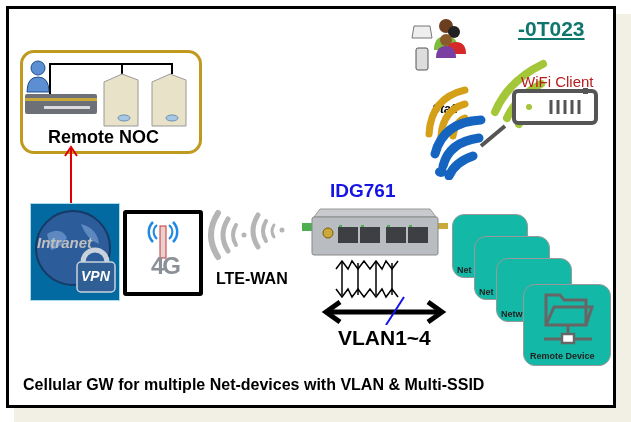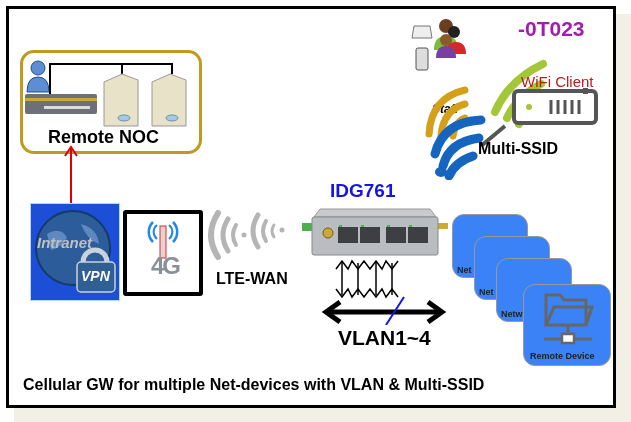--- a/index.html
+++ b/index.html
@@ -2,29 +2,29 @@
 <html><head>
 <meta charset="utf-8">
 <style>
   html,body{margin:0;padding:0;}
   body{width:631px;height:422px;background:#ffffff;position:relative;overflow:hidden;font-family:"Liberation Sans",sans-serif;}
   .shadow{position:absolute;left:14px;top:14px;width:617px;height:408px;background:#f2efe4;}
   .frame{position:absolute;left:6px;top:6px;width:610px;height:402px;border:3px solid #000;background:#fff;box-sizing:border-box;}
   .abs{position:absolute;}
   .noc-box{left:20px;top:50px;width:182px;height:104px;border:3px solid #c09a1e;border-radius:14px;box-sizing:border-box;background:#fff;}
   .noc-label{left:48px;top:127px;font-size:18px;font-weight:bold;color:#000;}
-  .model{left:518px;top:17px;font-size:21px;font-weight:bold;color:#a21caf;}
+  .model{left:518px;top:17px;font-size:21px;font-weight:bold;color:#0f766e;text-decoration:underline;}
   .idg{left:330px;top:180px;font-size:19px;font-weight:bold;color:#1414e6;}
   .staff{left:432px;top:66px;font-size:12px;font-weight:bold;font-style:italic;color:#000;margin-top:36px;}
   .wificlient{left:521px;top:73px;font-size:15px;font-weight:normal;color:#b91c1c;}
   .ap{left:478px;top:139px;font-size:16px;font-weight:bold;color:#000;line-height:19px;}
   .lte{left:216px;top:270px;font-size:16px;font-weight:bold;color:#000;}
   .vlan{left:338px;top:326px;font-size:21px;font-weight:bold;color:#000;}
   .caption{left:23px;top:376px;font-size:16px;font-weight:bold;color:#000;}
-  .nd{width:76px;height:64px;border:1.5px solid #999;border-radius:12px;background:#3b82f6;box-sizing:border-box;padding-left:38px;}
+  .nd{width:76px;height:64px;border:1.5px solid #999;border-radius:12px;background:#14b8a6;box-sizing:border-box;padding-left:38px;}
   .nd-label{font-size:9px;font-weight:bold;color:#222;}
 </style>
 </head>
 <body>
 
 <div class="shadow"></div>
 <div class="frame"></div>
 
 <div class="abs noc-box"></div>
 <svg class="abs" style="left:22px;top:52px" width="178" height="80">
@@ -50,21 +50,21 @@
     <ellipse cx="150" cy="66" rx="6" ry="3" fill="#a6c8e4" stroke="#6a8fb0"></ellipse>
   </g>
 </svg>
 <div class="abs noc-label">Remote NOC</div>
 
 <svg class="abs" style="left:64px;top:145px" width="14" height="62">
   <line x1="7" y1="60" x2="7" y2="4" stroke="#e00000" stroke-width="2"></line>
   <polyline points="1,11 7,2 13,11" fill="none" stroke="#e00000" stroke-width="2"></polyline>
 </svg>
 
-<div class="abs" style="left:30px;top:203px;width:88px;height:96px;border:1px solid #a9dbe8;background:#1d4ed8;text-align:right;">
+<div class="abs" style="left:30px;top:203px;width:88px;height:96px;border:1px solid #a9dbe8;background:#0369a1;text-align:right;">
   <svg width="88" height="96">
     <circle cx="42" cy="44" r="37" fill="#2c5d9a"></circle>
     <circle cx="42" cy="44" r="37" fill="none" stroke="#163a66" stroke-width="2"></circle>
     <path d="M16,30 Q30,22 36,34 Q30,44 20,46 Z" fill="#5d89c0"></path>
     <path d="M50,20 Q66,24 68,40 Q56,36 50,20 Z" fill="#5d89c0"></path>
     <path d="M52,58 a12,12 0 0,1 24,0" fill="none" stroke="#c9d2dc" stroke-width="5"></path>
     <rect x="46" y="58" width="38" height="30" rx="4" fill="#2f5f94" stroke="#c9d2dc" stroke-width="1.5"></rect>
   </svg>
   <div class="abs" style="left:6px;top:30px;font-size:15px;font-style:italic;font-weight:bold;color:#bfbfbf;">Intranet</div>
   <div class="abs" style="left:50px;top:64px;font-size:14px;font-style:italic;font-weight:bold;color:#fff;">VPN</div>
@@ -191,16 +191,15 @@
         <line x1="126" y1="50" x2="126" y2="64"></line>
         <line x1="133" y1="50" x2="133" y2="64"></line>
         <line x1="140" y1="50" x2="140" y2="64"></line>
         <line x1="147" y1="50" x2="147" y2="64"></line>
         <line x1="154" y1="50" x2="154" y2="64"></line>
       </g>
   </g>
 </svg>
 <div class="abs wificlient">WiFi Client</div>
 <div class="abs ap">
-  <div>Multi-SSID</div>
 </div>
 
 <div class="abs caption">Cellular GW for multiple Net-devices with VLAN &amp; Multi-SSID</div>
 
 </body></html>

